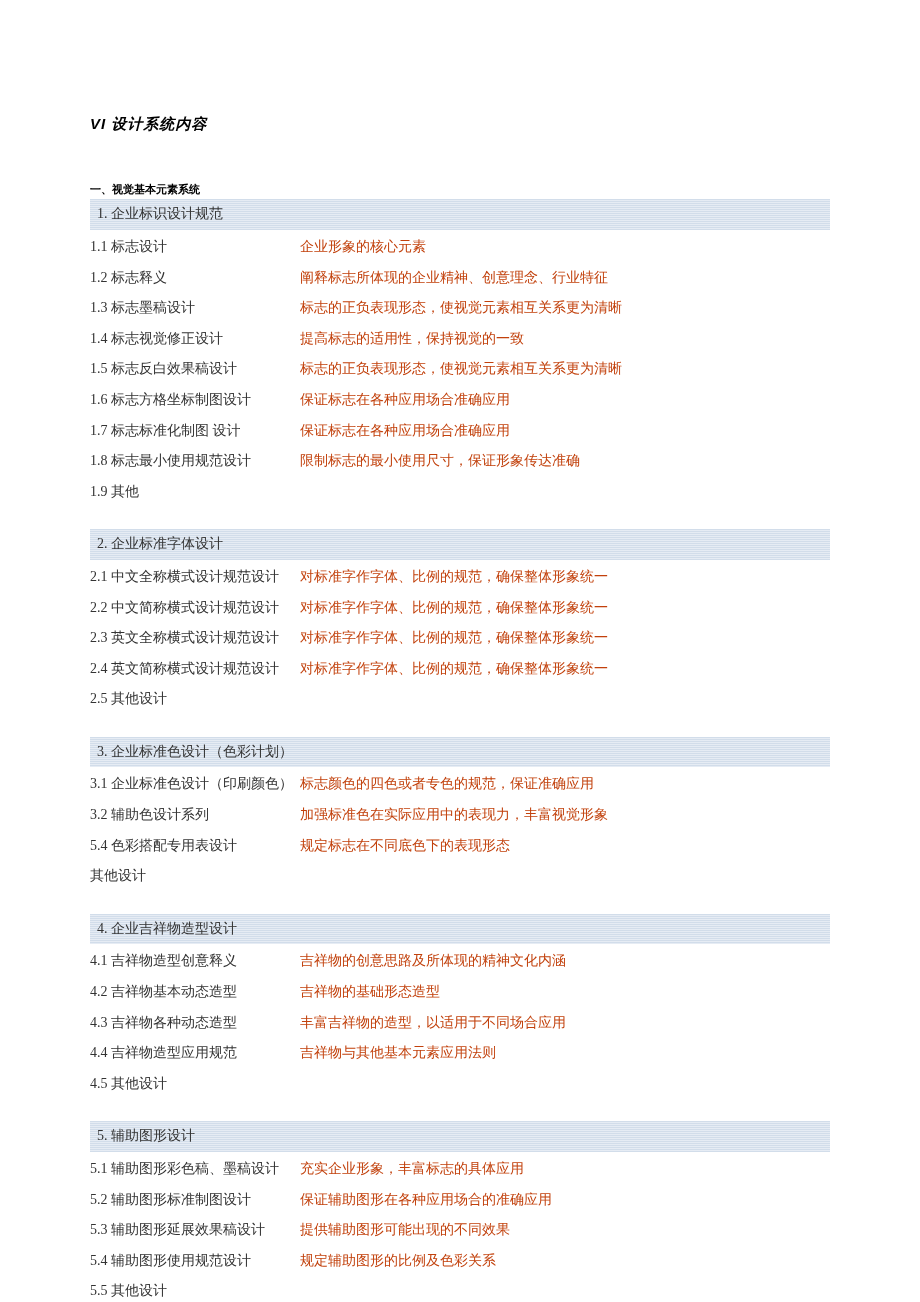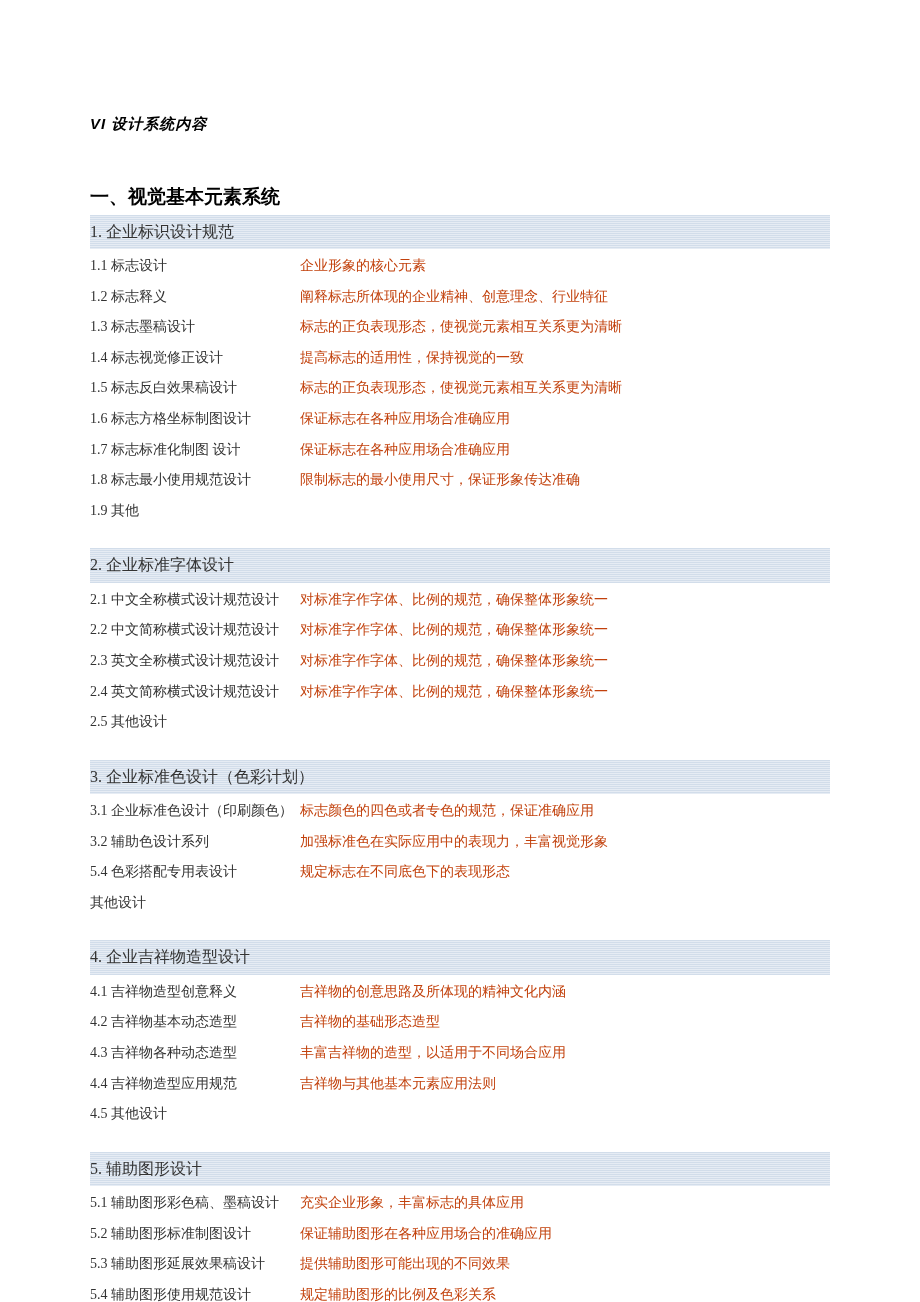--- a/index.html
+++ b/index.html
@@ -21,27 +21,27 @@
       font-weight: bold;
       font-size: 15px;
       margin-bottom: 40px;
       color: #000;
       letter-spacing: 1px;
       font-style: italic;
     }
     .section-title {
       font-family: "SimHei", "黑体", sans-serif;
       font-weight: bold;
-      font-size: 19px;
+      font-size: 11px;
       color: #000;
       margin-bottom: 0;
     }
     .sub-header {
-      padding: 2px 0;
-      font-size: 16px;
+      padding: 2px 7px;
+      font-size: 14px;
       color: #333;
       background: repeating-linear-gradient(
         to bottom,
         #d2ddea 0px,
         #d2ddea 1px,
         #e6ecf4 1px,
         #e6ecf4 2px
       );
       margin-top: 10px;
       margin-bottom: 2px;

